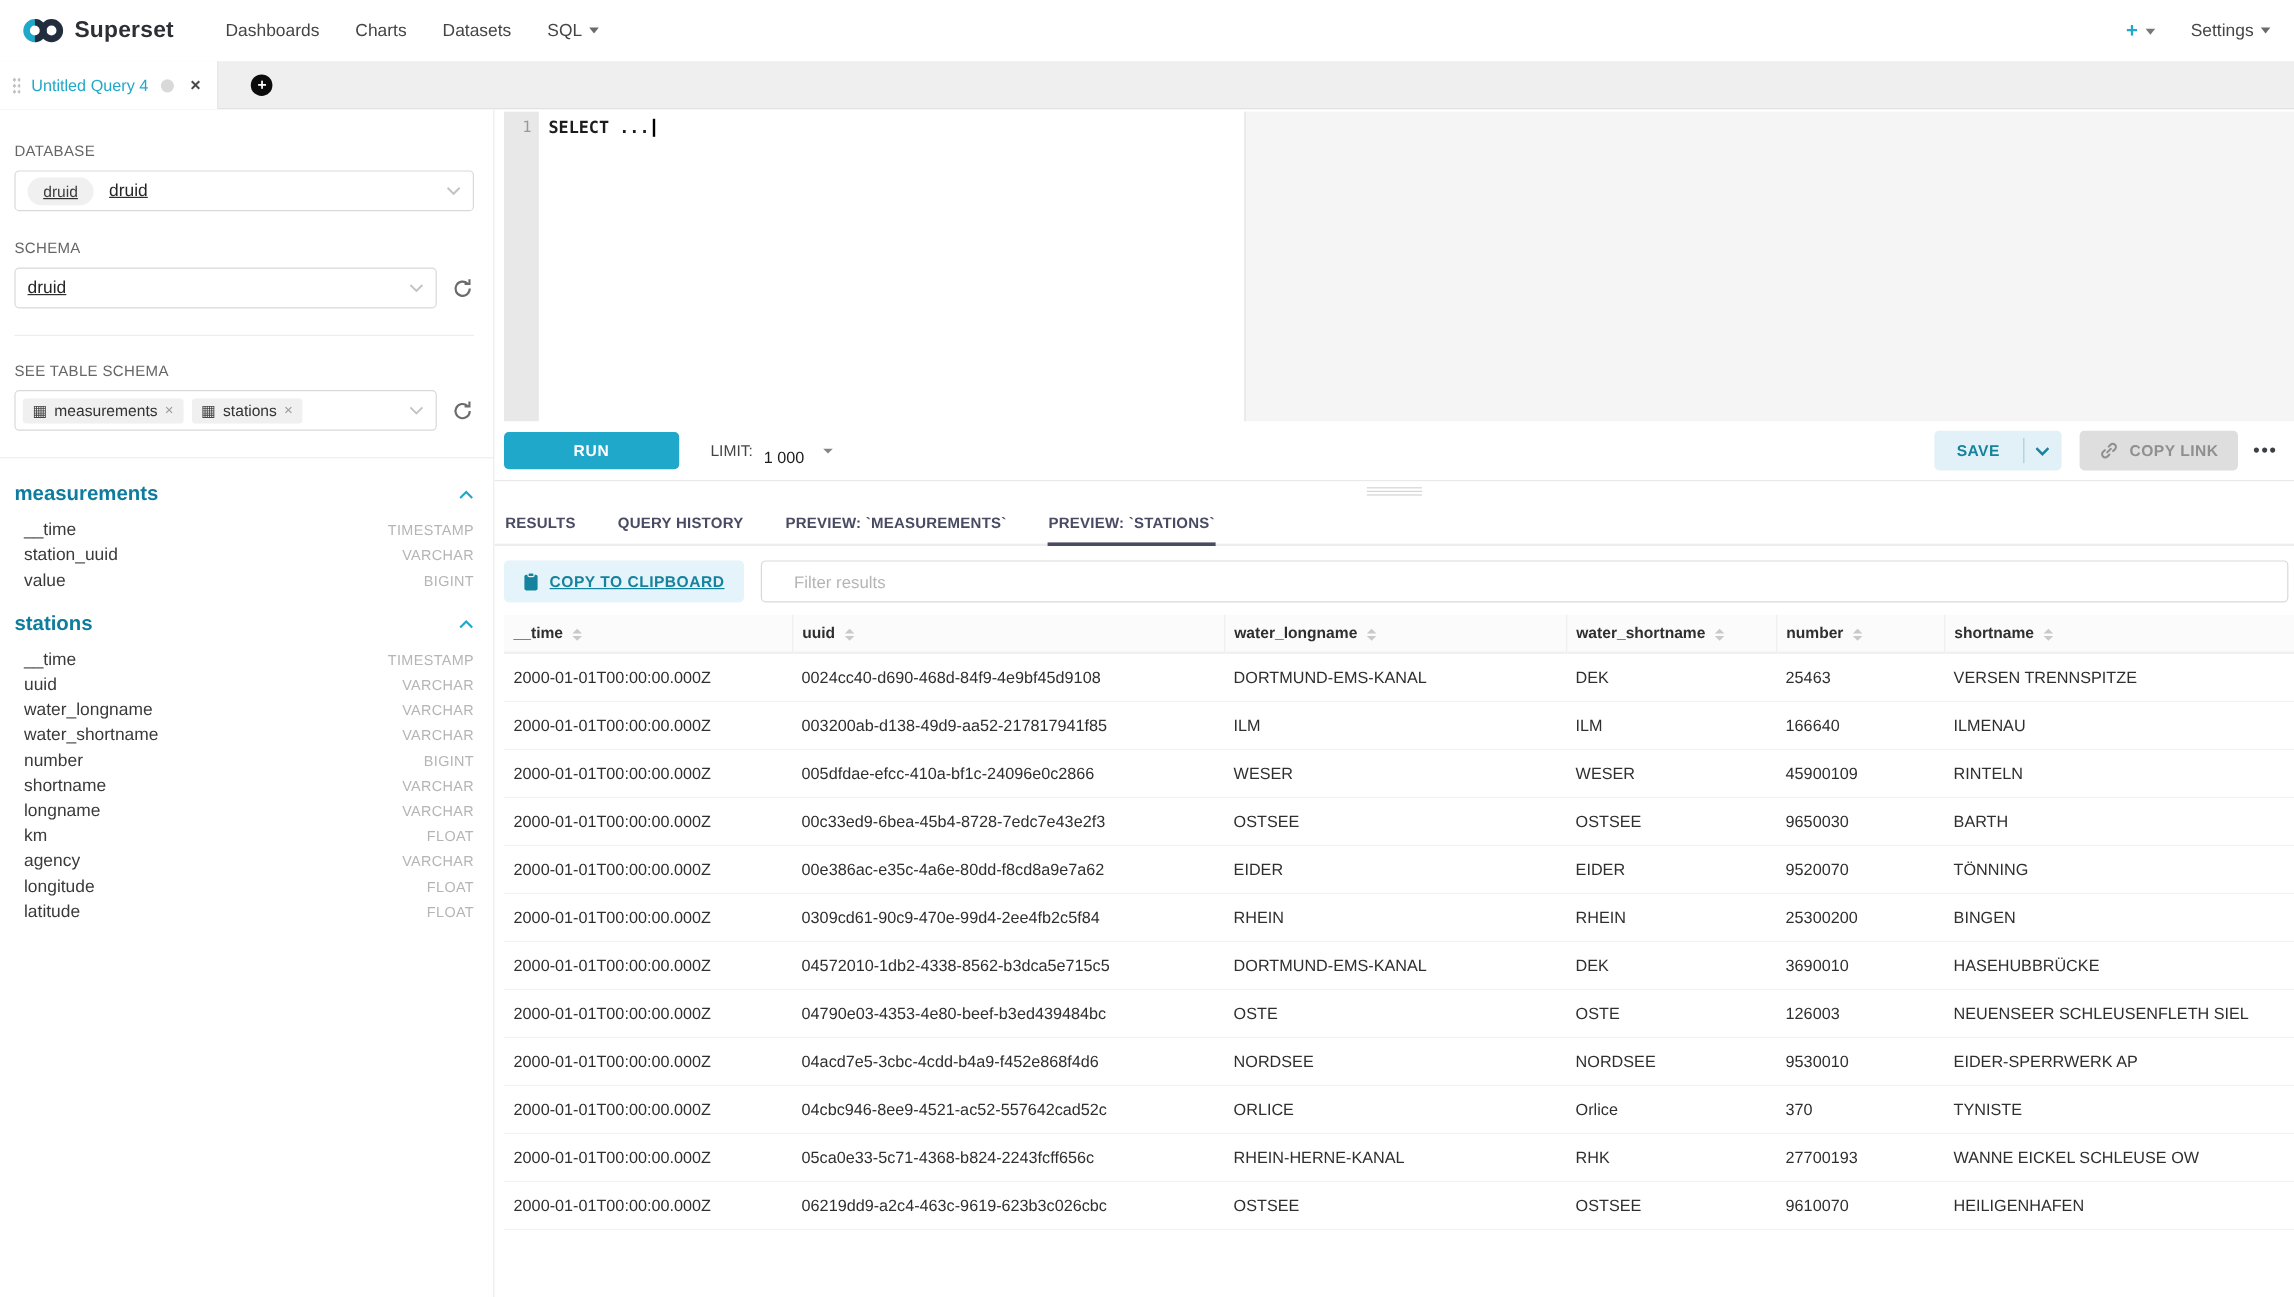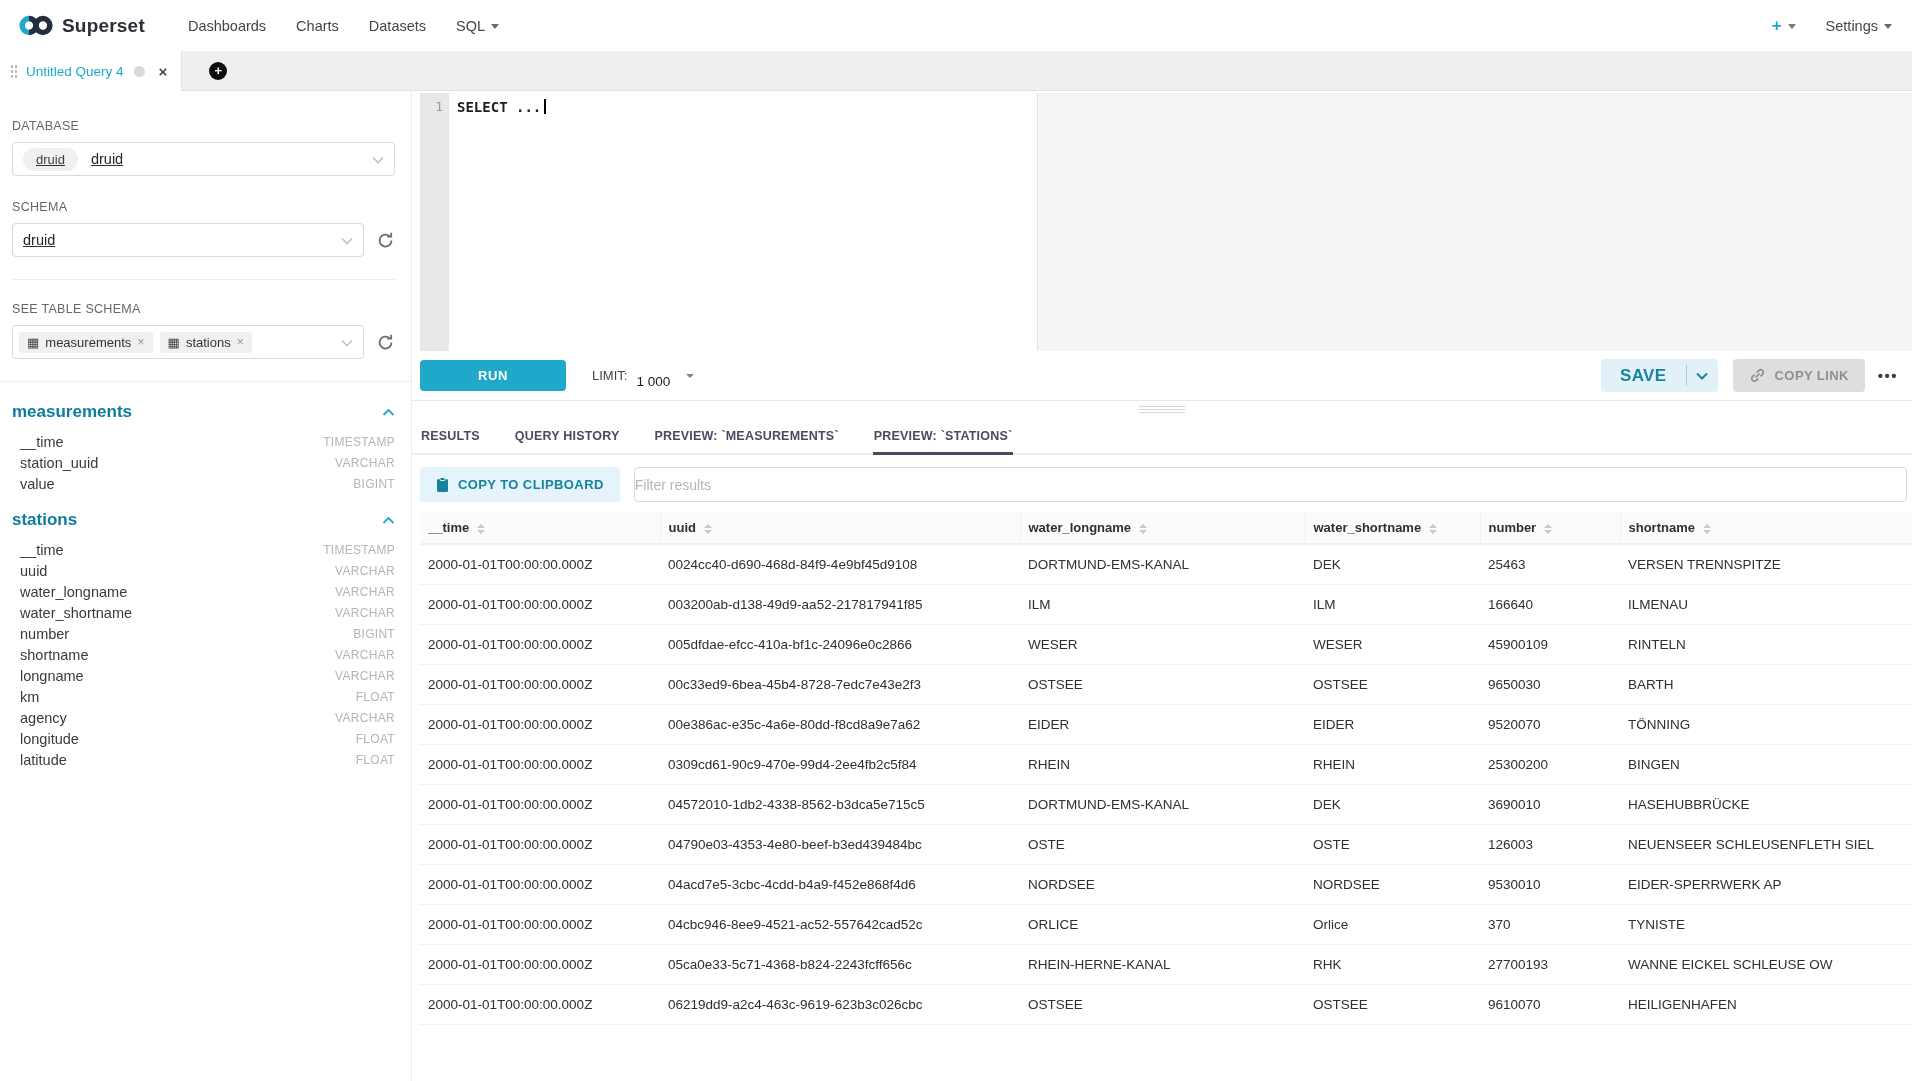--- a/index.html
+++ b/index.html
@@ -78,43 +78,43 @@
   
   .toolbar { height:50px; display:flex; align-items:center; padding:0 14px 0 8px; border-bottom:1px solid #e9e9e9; }
   .run-btn { width:146px; height:31px; background:#1FA8C9; border:none; border-radius:4px; color:#fff;
     font-size:13px; font-weight:bold; letter-spacing:.6px; cursor:pointer; font-family:inherit; }
   .limit-group { display:flex; align-items:center; margin-left:26px; cursor:pointer; }
   .limit-label { font-size:13px; color:#454545; }
   .limit-value { font-size:13.5px; color:#1c1c1c; margin-left:9px;margin-top:12px; }
   .limit-group .caret { margin-left:16px; color:#666; border-top-width:4px; }
   .toolbar-right { margin-left:auto; display:flex; align-items:center; }
   .save-split { display:flex; align-items:stretch; height:33px; background:#e2f1f7; border-radius:4px; overflow:hidden; }
-  .save-main { display:flex; align-items:center; padding:0 19px; font-size:17px; font-weight:bold;
+  .save-main { display:flex; align-items:center; padding:0 19px; font-size:13px; font-weight:bold;
     letter-spacing:.4px; color:#16839e; cursor:pointer; }
   .save-sep { width:1px; background:#a8cdd9; margin:6px 0; }
   .save-caret { width:31px; display:flex; align-items:center; justify-content:center; cursor:pointer; }
   .copylink-btn { display:flex; align-items:center; gap:9px; height:33px; background:#dedede; border-radius:4px;
     margin-left:15px; padding:0 16px; font-size:13px; font-weight:bold; letter-spacing:.4px; color:#8f8f8f; cursor:default; }
   .more-btn { margin-left:13px; color:#3c4043; font-size:15px; font-weight:bold; letter-spacing:1.5px; cursor:pointer; }
 
   
   .grip-zone { height:17px; display:flex; flex-direction:column; justify-content:center; align-items:center; gap:2px; cursor:row-resize; }
   .grip-zone span { display:block; width:46px; height:1px; background:#d5d5d5; }
 
   .rtabbar { display:flex; gap:33px; padding-left:8px; border-bottom:2px solid #ededed; }
   .rtab { font-size:12.5px; font-weight:bold; letter-spacing:.2px; color:#484b62; padding:11px 1px 9px;
     margin-bottom:-2px; border-bottom:3px solid transparent; cursor:pointer; white-space:nowrap; }
   .rtab.active { border-bottom-color:#484b62; }
 
   .controls-row { display:flex; align-items:center; margin:12px 5px 0 8px; }
   .copyclip-btn { display:flex; align-items:center; gap:9px; height:35px; background:#e5f4fa; border:none;
     border-radius:4px; padding:0 16px; font-size:13px; font-weight:bold; letter-spacing:.4px; color:#16839e;
-    cursor:pointer; font-family:inherit; white-space:nowrap; }
+    cursor:pointer; font-family:inherit; white-space:nowrap;text-decoration:underline; }
   .filter-input { flex:1; margin-left:14px; height:35px; border:1px solid #d9d9d9; border-radius:4px;
-    padding:0 0; font-size:14px; color:#000000; font-family:inherit; outline:none; }
+    padding:0 27px; font-size:14px; color:#000000; font-family:inherit; outline:none; }
   .filter-input::placeholder { color:#b5b5b5; }
 
   .rowcount-pill { display:inline-block; margin:11px 0 0 8px; background:#ebebeb; border-radius:15px;
     padding:6px 14px; font-size:13.5px; color:#3c3c3c; }
 
   
   .grid-wrap { margin:10px 0 0 8px; overflow:hidden; flex:1; }
   table#grid { width:100%; border-collapse:collapse; table-layout:fixed; }
   #grid th { background:#fbfbfb; font-size:13px; font-weight:bold; color:#2f2f2f; text-align:left;
     padding:8px 8px; border-bottom:2px solid #f0f0f0; border-left:1px solid #efefef; white-space:nowrap; cursor:pointer; }

